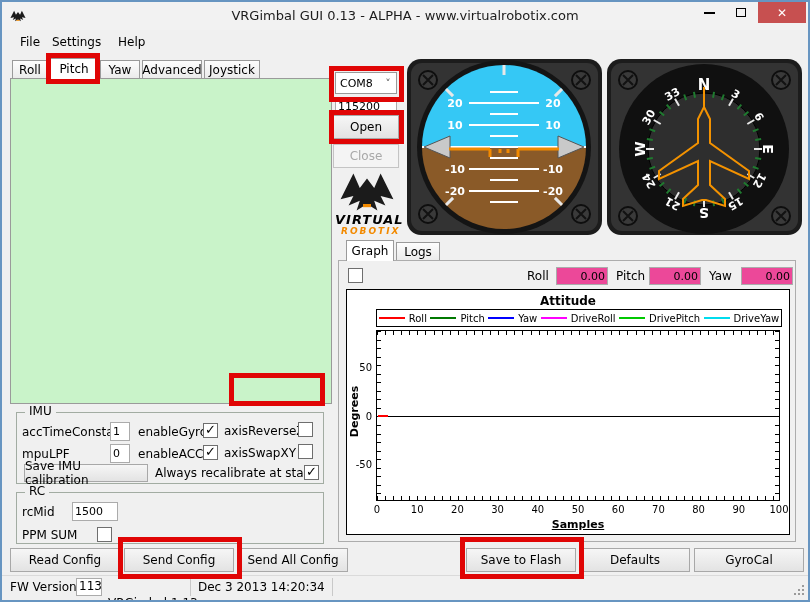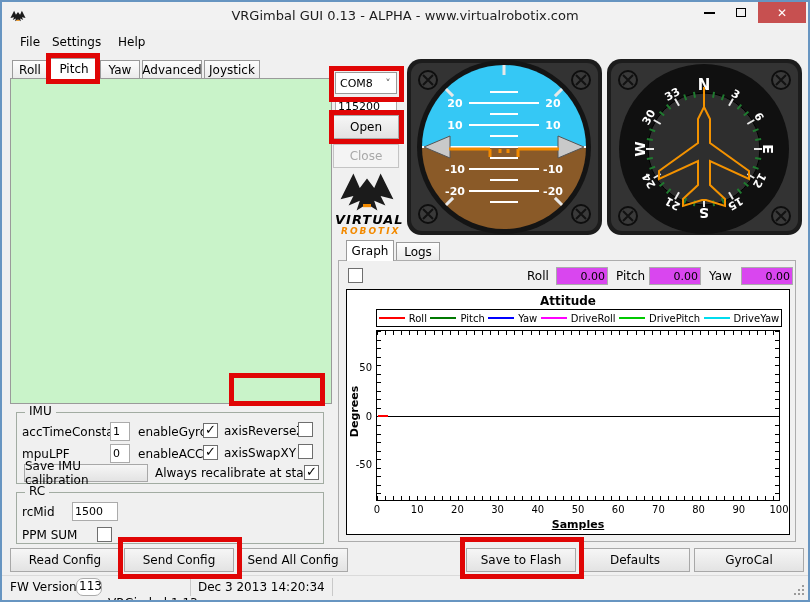--- a/index.html
+++ b/index.html
@@ -1,21 +1,21 @@
 <!DOCTYPE html>
 <html><head>
 <meta charset="utf-8">
 <style>
   html,body{margin:0;padding:0;background:#CFCFCF;font-family:"DejaVu Sans",sans-serif;}
   #app{position:relative;width:810px;height:602px;background:#F0F0F0;border:2px solid #6795C1;box-sizing:border-box;overflow:hidden;font-size:12px;color:#000;}
   .abs{position:absolute;}
   .lbl{position:absolute;font-size:12px;white-space:nowrap;}
   .tb{position:absolute;background:#fff;border:1px solid #ABABAB;box-sizing:border-box;font:11px "DejaVu Sans",sans-serif;padding:0 2px;color:#000;}
   input.tb{outline:none;}
-  .tb.ro{background:#d946ef;text-align:right;}
+  .tb.ro{background:#ec4899;text-align:right;}
   .combo{position:absolute;background:#fff;border:1px solid #999;box-sizing:border-box;font-size:11px;display:flex;align-items:center;padding-left:4px;}
   .combo .arrow{margin-left:auto;width:16px;text-align:center;color:#555;font-size:11px;line-height:1;}
   .btn{position:absolute;display:flex;align-items:center;justify-content:center;font-size:12px;background:linear-gradient(#F6F6F6,#E3E3E3);border:1px solid #A8A8A8;box-sizing:border-box;cursor:default;}
   .btn.disabled{color:#A8A8A8;border-color:#C4C4C4;background:#F4F4F4;}
   .cb{position:absolute;width:15px;height:15px;background:#fff;border:1px solid #6E6E6E;box-sizing:border-box;font-size:13px;line-height:12px;text-align:center;font-weight:bold;}
   .grp{position:absolute;border:1px solid #A2ACA2;box-sizing:border-box;}
   .grp .glegend{position:absolute;top:-9px;left:8px;font-size:12px;padding:0 4px;white-space:nowrap;}
   .slider{position:absolute;height:20px;}
   .slider .track{position:absolute;left:0;right:0;top:8px;height:4px;background:#E8E8E8;border:1px solid #B4B4B4;box-sizing:border-box;}
   .slider .thumb{position:absolute;top:0;width:11px;height:20px;background:#D9D9D9;outline:1px solid #8A8A8A;clip-path:polygon(0 0,100% 0,100% 62%,50% 100%,0 62%);}
@@ -424,21 +424,21 @@
 
   <div class="btn" style="left:8px;top:546px;width:110px;height:24px;">Read Config</div>
   <div class="btn" style="left:122px;top:546px;width:110px;height:24px;">Send Config</div>
   <div class="btn" style="left:236px;top:546px;width:110px;height:24px;">Send All Config</div>
   <div class="btn" style="left:464px;top:546px;width:110px;height:24px;">Save to Flash</div>
   <div class="btn" style="left:578px;top:546px;width:110px;height:24px;">Defaults</div>
   <div class="btn" style="left:692px;top:546px;width:110px;height:24px;">GyroCal</div>
 
   <div class="statusbar">
     <span class="lbl" style="left:8px;top:4px;">FW Version</span>
-    <span class="tb" style="left:74px;top:2px;width:26px;height:18px;text-align:center;font-size:12px;border-radius:7px;">113</span>
+    <span class="tb" style="left:74px;top:2px;width:26px;height:18px;text-align:center;font-size:12px;">113</span>
     <span class="lbl" style="left:106px;top:4px;margin-top:16px;">VRGimbal 1.13c</span>
     <span class="lbl" style="left:196px;top:4px;">Dec  3 2013 14:20:34</span>
   </div>
   <div class="vsep" style="left:188px;"></div>
   <div class="vsep" style="left:330px;"></div>
   <div class="grip"></div>
 
   <div class="redbox" style="left:44px;top:51px;width:54px;height:31px;"></div>
   <div class="redbox" style="left:327px;top:64px;width:75px;height:36px;"></div>
   <div class="redbox" style="left:327px;top:108px;width:75px;height:34px;"></div>

